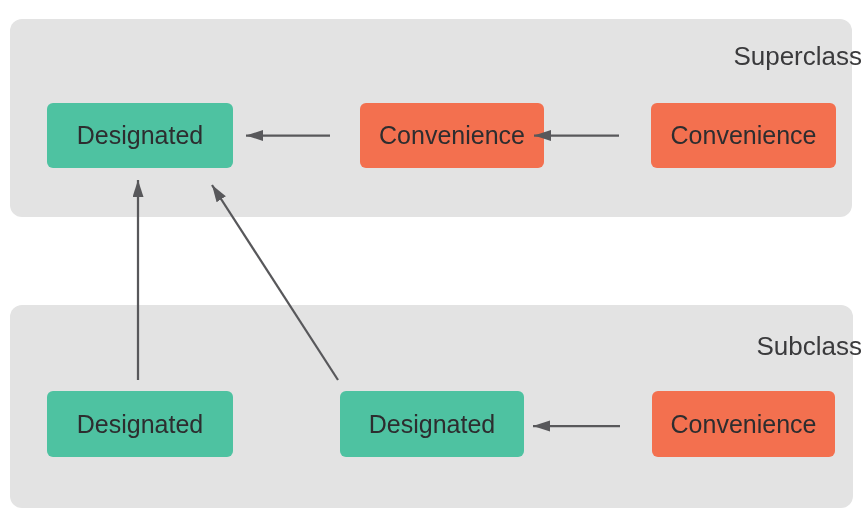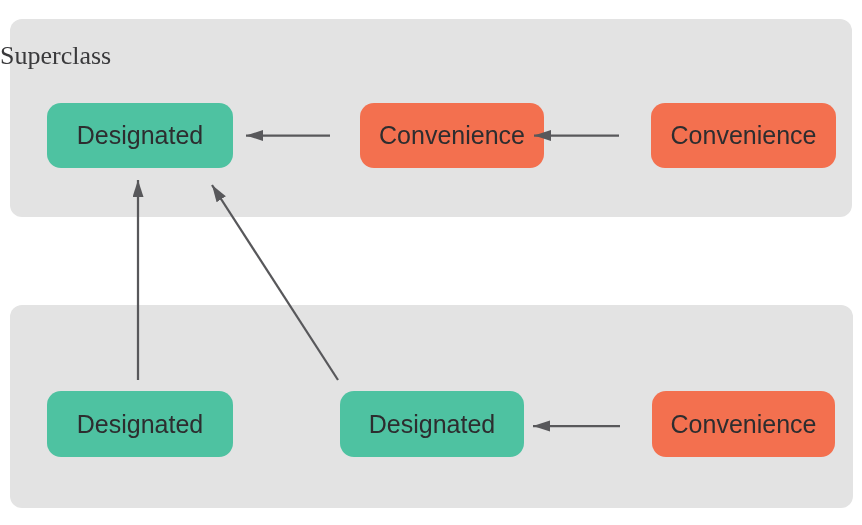--- a/index.html
+++ b/index.html
@@ -28,31 +28,30 @@
     position: absolute;
     background: var(--color-group_bg);
     border-radius: 12px;
   }
   .group.superclass { left: 10px; top: 19px;  width: 842px; height: 198px; }
   .group.subclass   { left: 10px; top: 305px; width: 843px; height: 203px; }
   .group-title {
     position: absolute;
     left: 0;
     width: 100%;
-    text-align: left;
+    text-align: right;
     font-size: 26px;
     line-height: 30px;
     color: var(--color-title_text);
-    font-family: Liberation Serif, serif;
   }
   .group-title.superclass-title { top: 41px; }
   .group-title.subclass-title   { top: 331px; }
   .node {
     position: absolute;
-    border-radius: 14px;
+    border-radius: 6px;
     display: flex;
     align-items: center;
     justify-content: center;
   }
   .node.designated  { background: var(--color-designated); }
   .node.convenience { background: var(--color-convenience); margin-left: 20px; }
   .node .label {
     font-size: 25px;
     color: var(--color-box_text);
     white-space: nowrap;
@@ -79,20 +78,21 @@
 </style>
 </head>
 <body>
 
 <div class="canvas">
 
   <div class="group superclass"></div>
   <div class="group subclass"></div>
 
   <div class="group-title superclass-title">Superclass</div>
+  <div class="group-title subclass-title">Subclass</div>
 
   <div class="node designated sc-designated">
     <span class="label">Designated</span>
   </div>
   <div class="node convenience sc-convenience-1">
     <span class="label">Convenience</span>
   </div>
   <div class="node convenience sc-convenience-2">
     <span class="label">Convenience</span>
   </div>

